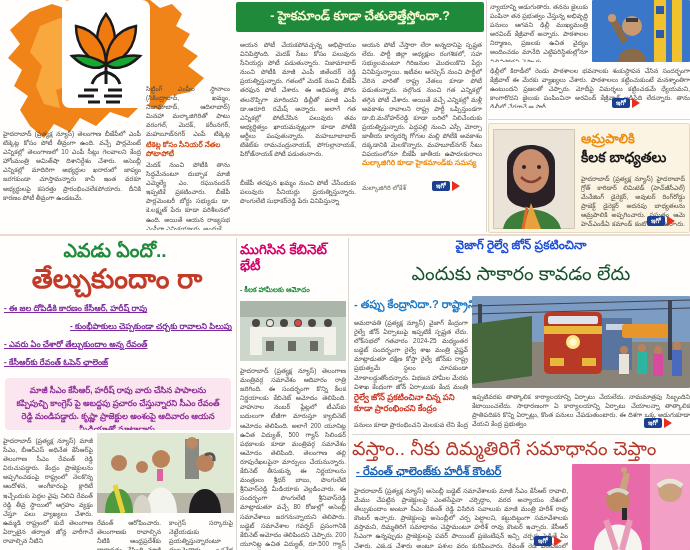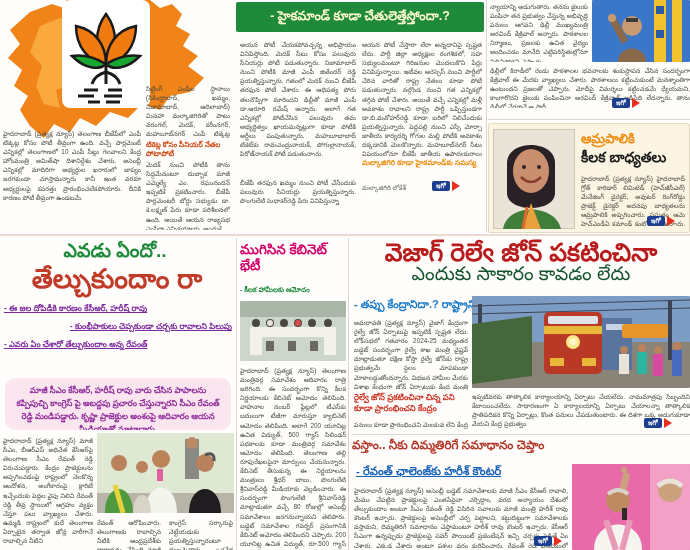--- a/index.html
+++ b/index.html
@@ -19,28 +19,28 @@
   .badge{display:inline-flex;align-items:center;gap:2px;}
   .badge .pill{background:#1d3f8f;color:#fff;font-size:6.5px;font-weight:bold;
                padding:1px 4px;border-radius:2px;line-height:1.3;}
   .badge .tri{width:0;height:0;border-top:5px solid transparent;border-bottom:5px solid transparent;
               border-left:8px solid #e53020;}
   .kick-green{color:#1e8a3a;font-weight:bold;font-size:19px;white-space:nowrap;overflow:hidden;text-align:center;}
   .head-red{color:#c23b28;font-weight:bold;font-size:27px;white-space:nowrap;overflow:hidden;text-align:center;}
   .bullet{color:#7d2a9e;font-weight:bold;font-size:8.2px;text-decoration:underline;
           white-space:nowrap;overflow:hidden;cursor:pointer;}
   .pinkbox{background:#fbe6f0;color:#8e2b9a;font-weight:bold;font-size:8.4px;line-height:1.55;
-           text-align:center;padding:6px 8px;border-radius:11px;overflow:hidden;}
+           text-align:center;padding:6px 8px;border-radius:4px;overflow:hidden;}
   .cab-head{color:#d4006a;font-weight:bold;font-size:13.5px;line-height:1.15;overflow:hidden;}
   .cab-sub{color:#1e8a3a;font-weight:bold;font-size:7px;overflow:hidden;}
-  .rail-h1{color:#b91c1c;font-weight:bold;font-size:25px;text-align:center;white-space:nowrap;overflow:hidden;}
+  .rail-h1{color:#1d4ed8;font-weight:bold;font-size:12px;text-align:center;white-space:nowrap;overflow:hidden;}
   .rail-h2{color:#14532d;font-weight:normal;font-size:19px;text-align:center;white-space:nowrap;overflow:hidden;}
   .rail-sub{color:#1a7ac8;font-weight:bold;font-size:11px;white-space:nowrap;overflow:hidden;}
   .rail-red{color:#cc3322;font-weight:bold;font-size:8.4px;line-height:1.35;overflow:hidden;}
-  .har-head{color:#b5382a;font-weight:bold;font-size:12px;white-space:nowrap;overflow:hidden;}
+  .har-head{color:#b5382a;font-weight:normal;font-size:19px;white-space:nowrap;overflow:hidden;}
   .har-sub{color:#1a62b8;font-weight:bold;font-size:11.5px;text-decoration:underline;white-space:nowrap;overflow:hidden;}
   .amr-kick{color:#ef8b0e;font-weight:bold;font-size:13px;white-space:nowrap;overflow:hidden;}
   .amr-head{color:#181818;font-weight:bold;font-size:14px;white-space:nowrap;overflow:hidden;}
   .photo{overflow:hidden;border-radius:1px;}
   .photo svg{display:block;}
   .ambox{background:#fbf4e2;border:1px solid #e4dac4;border-radius:2px;}
 </style>
 </head>
 <body>
 
@@ -138,20 +138,21 @@
   </div>
 
   <div class="abs" style="left:0;top:234px;width:690px;height:2px;background:#ecd9d0;"></div>
 
   <div class="abs" style="left:0;top:238px;width:234px;height:312px;">
     <div class="abs kick-green" style="left:0;top:2px;width:230px;height:24px;">ఎవడు ఏందో..</div>
     <div class="abs head-red" style="left:0;top:26px;width:234px;height:38px;">తేల్చుకుందాం రా</div>
     <div class="abs bullet" style="left:4px;top:66px;width:228px;height:15px;">- ఈ జల దోపిడీకి కారణం కేసీఆర్, హరీష్ రావు</div>
     <div class="abs bullet" style="left:4px;top:84px;width:228px;height:15px;text-align:right;">- కుంభీపాకులు చెప్పకుండా చర్చకు రావాలని పిలుపు</div>
     <div class="abs bullet" style="left:4px;top:102px;width:228px;height:15px;">- ఎవరు ఏం చేశారో తేల్చుకుందాం అన్న రేవంత్</div>
+    <div class="abs bullet" style="left:4px;top:120px;width:228px;height:15px;">- కేసీఆర్‌కు రేవంత్ ఓపెన్ ఛాలెంజ్</div>
     <div class="abs pinkbox" style="left:5px;top:140px;width:226px;height:52px;">మాజీ సీఎం కేసీఆర్, హరీష్ రావు వారు చేసిన పాపాలను కప్పిపుచ్చి కాంగ్రెస్ పై అబద్దపు ప్రచారం చేస్తున్నారని సీఎం రేవంత్ రెడ్డి మండిపడ్డారు. కృష్ణా ప్రాజెక్టుల అంశంపై ఆదివారం ఆయన మీడియాతో మాట్లాడారు.</div>
 
     <div class="abs t" style="left:3px;top:198px;width:90px;height:114px;">హైదరాబాద్ (ప్రత్యక్ష న్యూస్) మాజీ సీఎం, బీఆర్ఎస్ అధినేత కేసీఆర్‌పై తెలంగాణ సీఎం రేవంత్ రెడ్డి విరుచుపడ్డారు. కేంద్రం ప్రాజెక్టులను అప్పగించడంపై రాష్ట్రంలో నెలకొన్న ఆందోళన, అంగీకారంపై క్లారిటీ ఇచ్చేందుకు పెద్దల వైపు నిలిచి రేవంత్ రెడ్డి తీవ్ర స్థాయిలో ఆగ్రహం వ్యక్తం చేస్తూ పలు వ్యాఖ్యలు చేశారు. ఉమ్మడి రాష్ట్రంలో కుదే తెలంగాణ ఏర్పాటైన తర్వాత జోన్ల వారీగానే రావాల్సిన నీటిని</div>
 
     <div class="abs photo" style="left:97px;top:195px;width:137px;height:80px;">
       <svg width="137" height="80" viewBox="0 0 137 80">
         <rect width="137" height="80" fill="#dfe8d2"></rect>
         <rect x="0" y="60" width="137" height="20" fill="#b8b4a8"></rect>
         <rect x="88" y="6" width="14" height="40" fill="#8a8a84"></rect>
         <circle cx="95" cy="10" r="6" fill="#b98a64"></circle>

